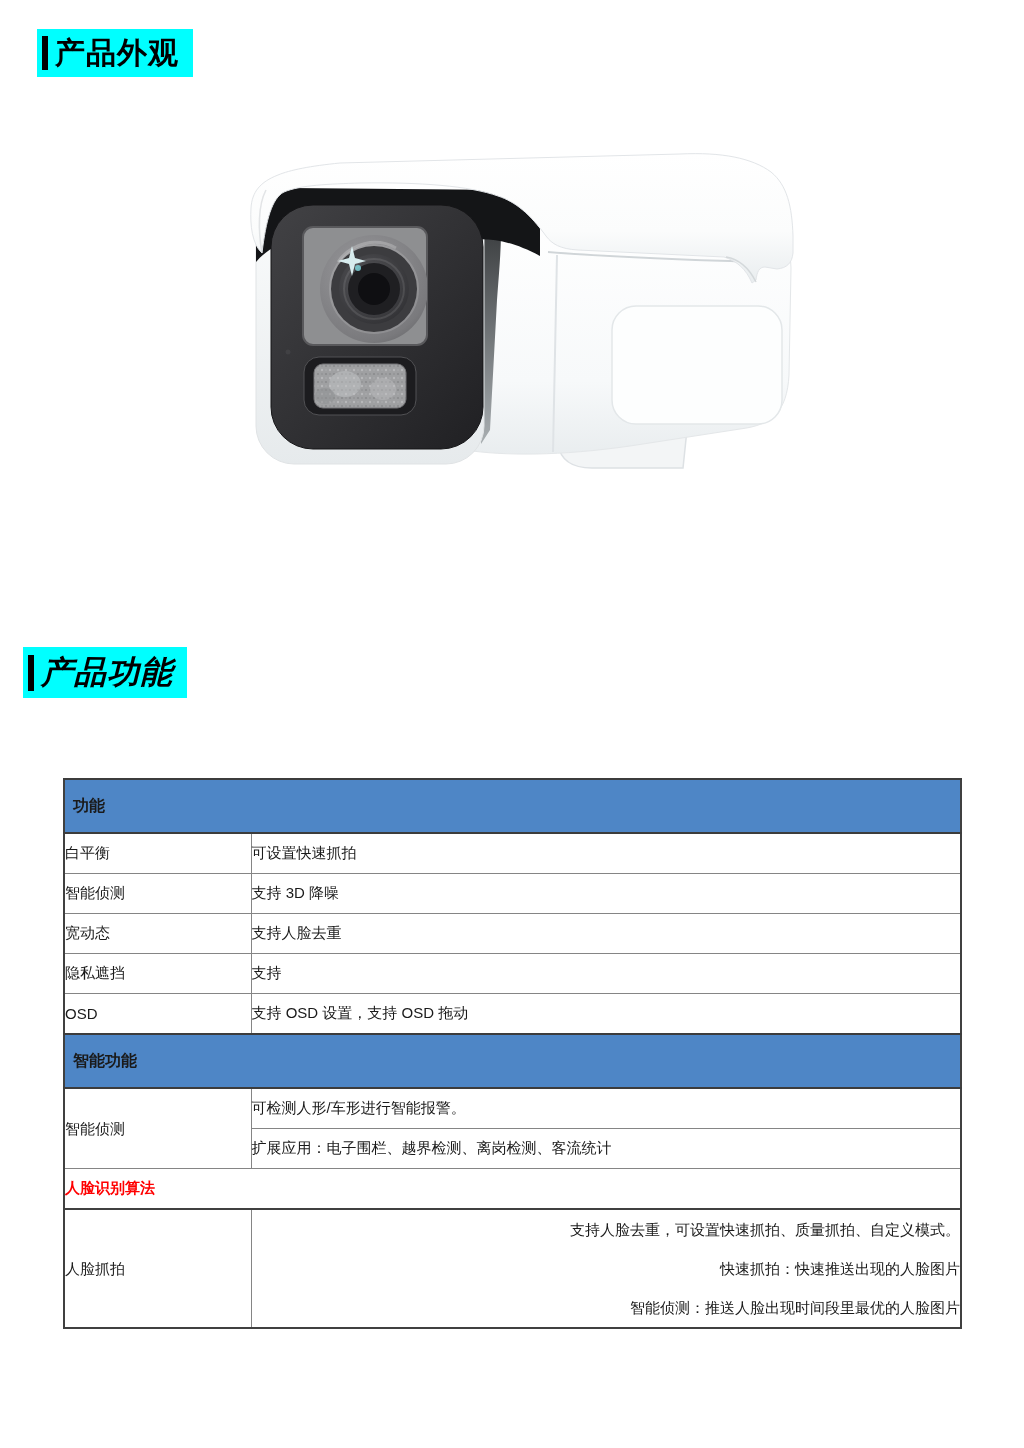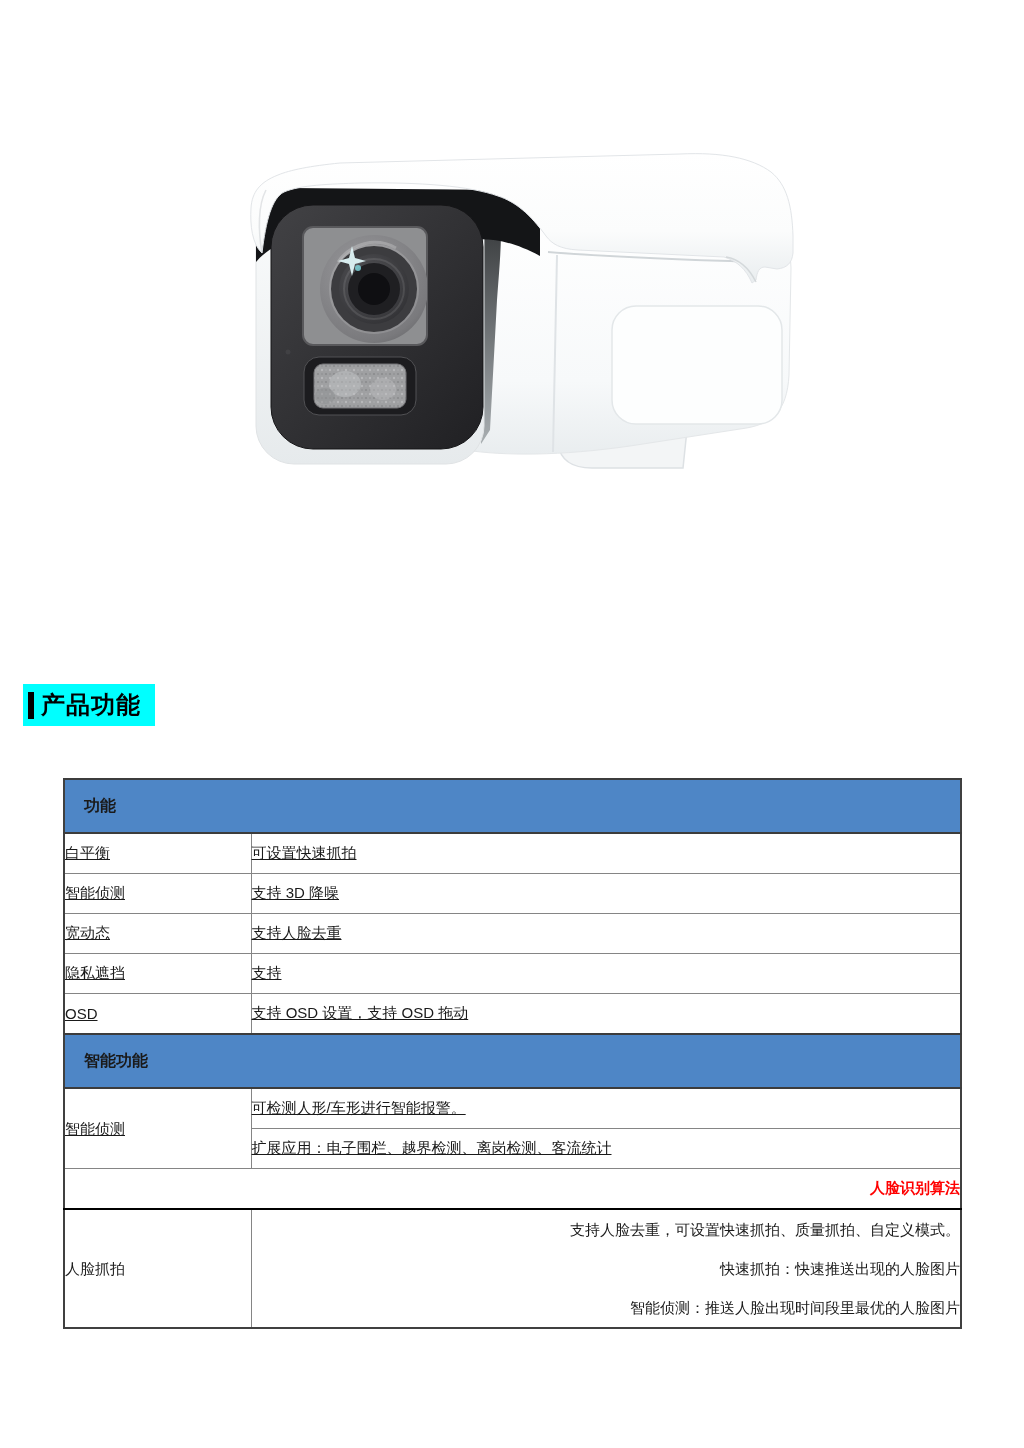--- a/index.html
+++ b/index.html
@@ -8,54 +8,57 @@
     font-family:"Liberation Sans","DejaVu Sans",sans-serif; color:#1a1a1a;
     overflow:hidden;
   }
   
   .section-hd {
     position:absolute; background:#00ffff; color:#000; font-weight:bold;
     padding:7px 14px 7px 5px; letter-spacing:1px;
   }
   .section-hd .inner { border-left:6px solid #000; padding-left:7px; line-height:1.12; display:inline-block; }
   #hd-appearance { left:37px; top:29px; font-size:30px; }
-  #hd-features  { left:23px; top:684px; font-size:24px; }
+  #hd-features  { left:23px; top:647px; font-size:32px;font-style:italic; }
 
   
   #camera-photo { position:absolute; left:245px; top:148px; width:560px; height:332px; }
 
   
   table.spec {
     position:absolute; left:63px; top:778px; width:899px;
     border-collapse:collapse; table-layout:fixed;
     font-size:15px; color:#1a1a1a;
     border:2px solid #404040;
   }
   table.spec td { border:1px solid #858585; padding:0; vertical-align:middle; }
   tr.ghead td {
     background:#4e86c6; font-weight:bold; font-size:16px; height:52px;
-    padding-left:19px; border-top:2px solid #3c3c3c; border-bottom:2px solid #3c3c3c;
+    padding-left:8px; border-top:2px solid #3c3c3c; border-bottom:2px solid #3c3c3c;
   }
   td.lbl { padding-left:14px; }
   td.val { padding-left:18px; }
-  tr.r40 td { height:39px;text-decoration:underline; }
+  tr.r40 td { height:39px; }
   td.lbl-top { vertical-align:top; line-height:40px; padding-left:14px;margin-left:24px; }
   tr.banner td {
-    height:39px; text-align:right; color:#ff0000; font-weight:bold;
-    border-bottom:2px solid #000000;
+    height:39px; text-align:left; color:#ff0000; font-weight:bold;
+    border-bottom:2px solid #404040;
   }
   td.multival { vertical-align:top; padding:8px 10px 8px 18px; }
   td.multival div { line-height:39px;text-align:right; }
   td.face-lbl { vertical-align:top; line-height:39px; padding-top:8px; padding-left:14px;margin-top:6px; }
 </style>
 </head>
 <body>
 
 <div id="page">
 
+  <div class="section-hd" id="hd-appearance">
+    <span class="inner">产品外观</span>
+  </div>
 
   <svg id="camera-photo" viewBox="245 148 560 332" aria-hidden="true">
     <defs>
       <linearGradient id="bodyGrad" x1="0" y1="0" x2="0" y2="1">
         <stop offset="0" stop-color="#ffffff"></stop>
           <stop offset="0.7" stop-color="#f7f9fa"></stop>
           <stop offset="1" stop-color="#e9edef"></stop>
       </linearGradient>
       <linearGradient id="headGrad" x1="0" y1="0" x2="0" y2="1">
         <stop offset="0" stop-color="#fcfdfd"></stop>

